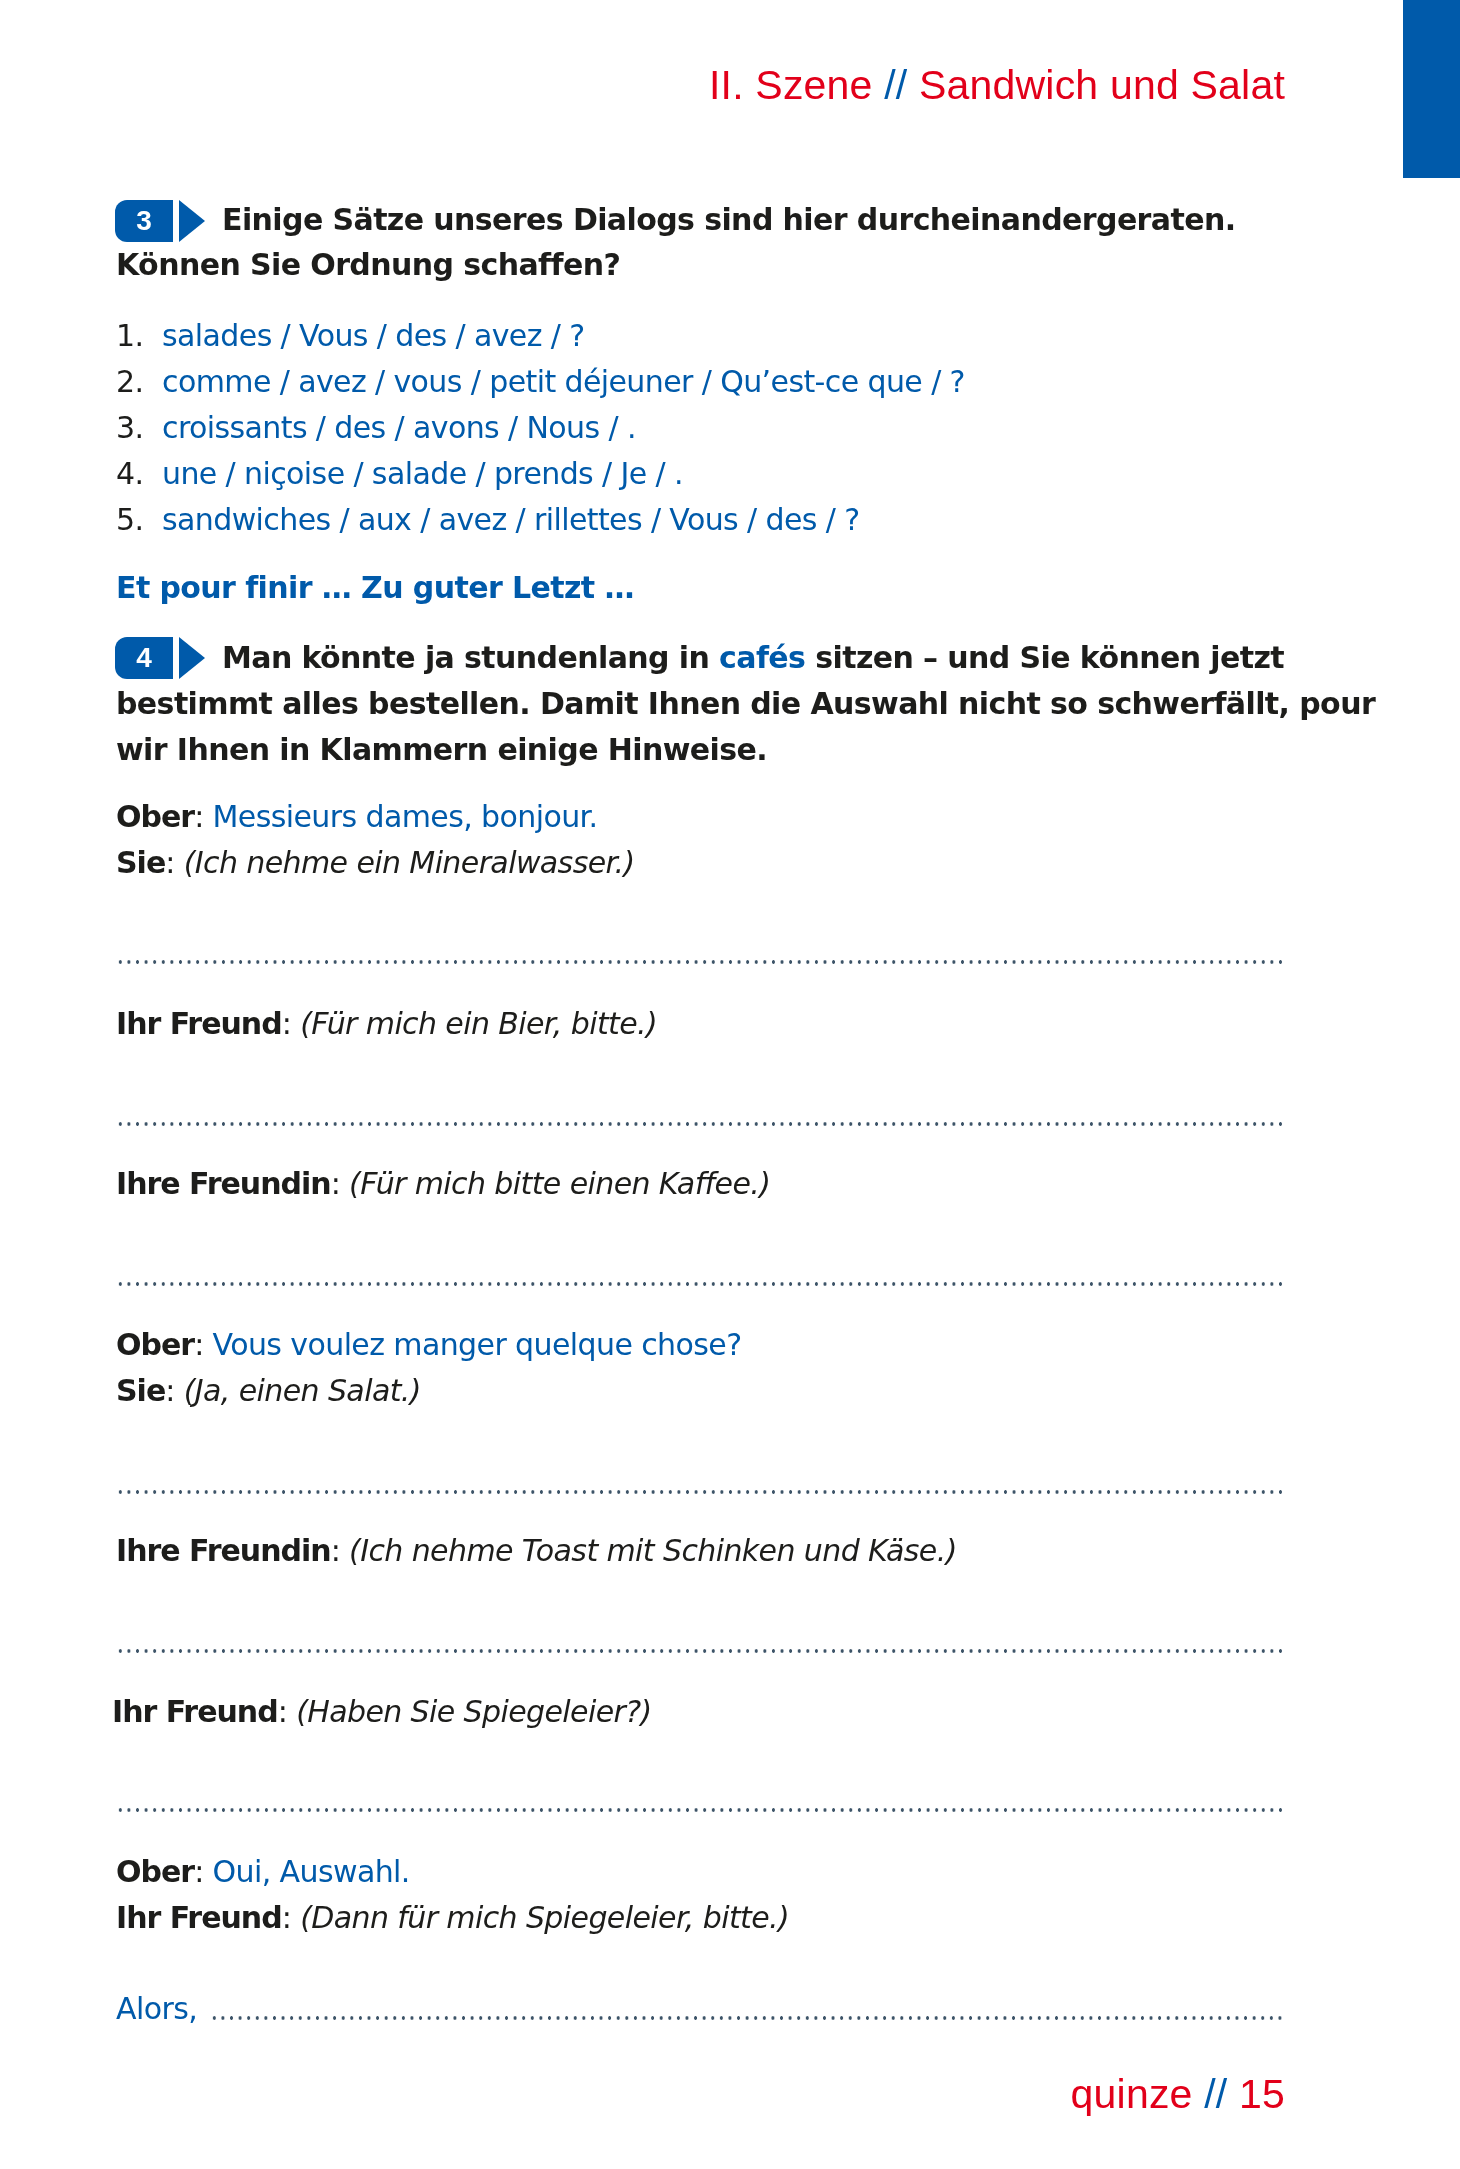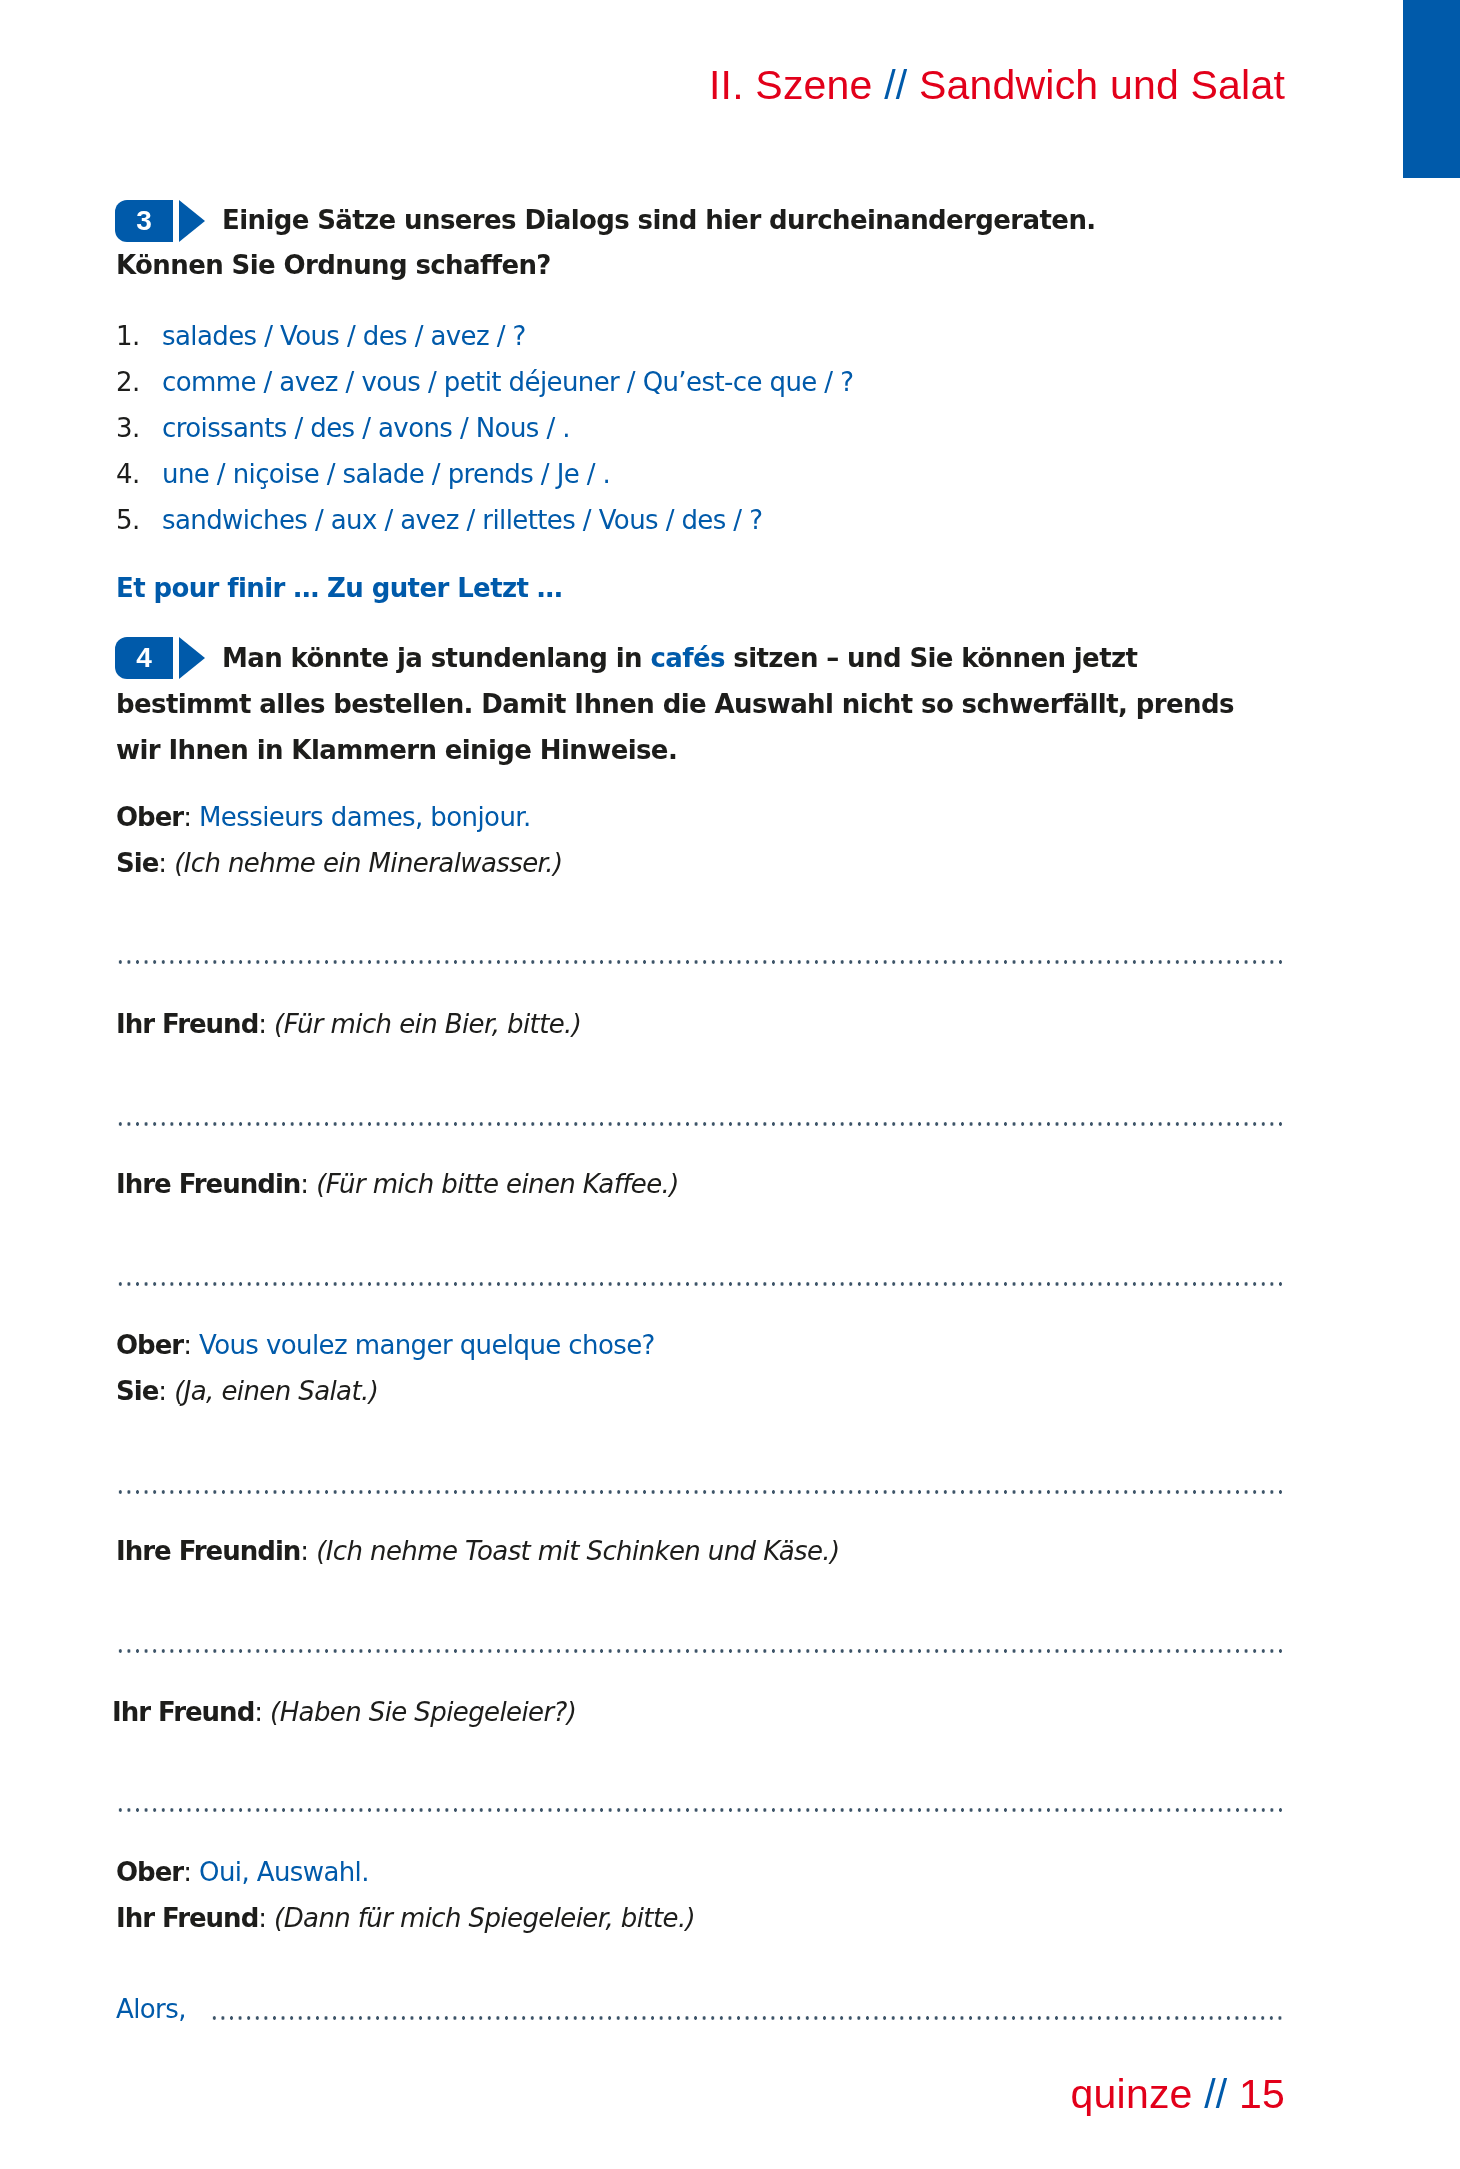--- a/index.html
+++ b/index.html
@@ -4,21 +4,21 @@
 <style>
   html, body { margin:0; padding:0; }
   body { width:1460px; height:2169px; background:#ffffff; position:relative; overflow:hidden;
          font-family:"DejaVu Sans", sans-serif; color:#1d1d1b; }
   .abs { position:absolute; white-space:nowrap; }
   .tab-bar { position:absolute; left:1403px; top:0; width:57px; height:178px; background:#005aaa; }
   .running { font-family:"Liberation Sans", sans-serif; font-size:41px; color:#e2001a; letter-spacing:0.2px; }
   .slash { color:#005aaa; }
   .header { right:175px; top:62px; }
   .footer { right:175px; top:2071px; }
-  .t { font-size:26px; line-height:40px; letter-spacing:-0.6px; }
+  .t { font-size:30px; line-height:40px; letter-spacing:-0.6px; }
   .b { font-weight:bold; }
   .blue { color:#005aaa; }
   .it { font-style:italic; }
   .sp { font-weight:bold; letter-spacing:-1px; }
   .badge { position:absolute; width:58px; height:42px; background:#005aaa; border-radius:12px 0 0 12px;
            color:#fff; font-family:"Liberation Sans", sans-serif; font-weight:bold; font-size:28px;
            display:flex; align-items:center; justify-content:center; }
   .arrow { position:absolute; width:0; height:0; border-top:21px solid transparent; border-bottom:21px solid transparent;
            border-left:26px solid #005aaa; }
   .list-num { display:inline-block; width:46px; color:#1d1d1b; }
@@ -62,21 +62,21 @@
 
 <div class="abs t b blue" style="left:116px; top:568px;">Et pour finir … Zu guter Letzt …</div>
 
 <div class="badge" style="left:115px; top:637px;">
   <span>4</span>
 </div>
 <div class="arrow" style="left:179px; top:637px;"></div>
 <div class="abs t b" style="left:222px; top:638px;">
   <span>Man könnte ja stundenlang in </span><span class="blue">cafés</span><span> sitzen – und Sie können jetzt</span>
 </div>
-<div class="abs t b" style="left:116px; top:684px;">bestimmt alles bestellen. Damit Ihnen die Auswahl nicht so schwerfällt, prends</div>
+<div class="abs t b" style="left:116px; top:684px;">bestimmt alles bestellen. Damit Ihnen die Auswahl nicht so schwerfällt, pour</div>
 <div class="abs t b" style="left:116px; top:730px;">wir Ihnen in Klammern einige Hinweise.</div>
 
 <div class="abs t" style="left:116px; top:797px;">
   <span class="sp">Ober</span><span>:</span> <span class="blue">Messieurs dames, bonjour.</span>
 </div>
 <div class="abs t" style="left:116px; top:843px;">
   <span class="sp">Sie</span><span>:</span> <span class="it">(Ich nehme ein Mineralwasser.)</span>
 </div>
 <div class="dots" style="top:960px;"></div>
 

